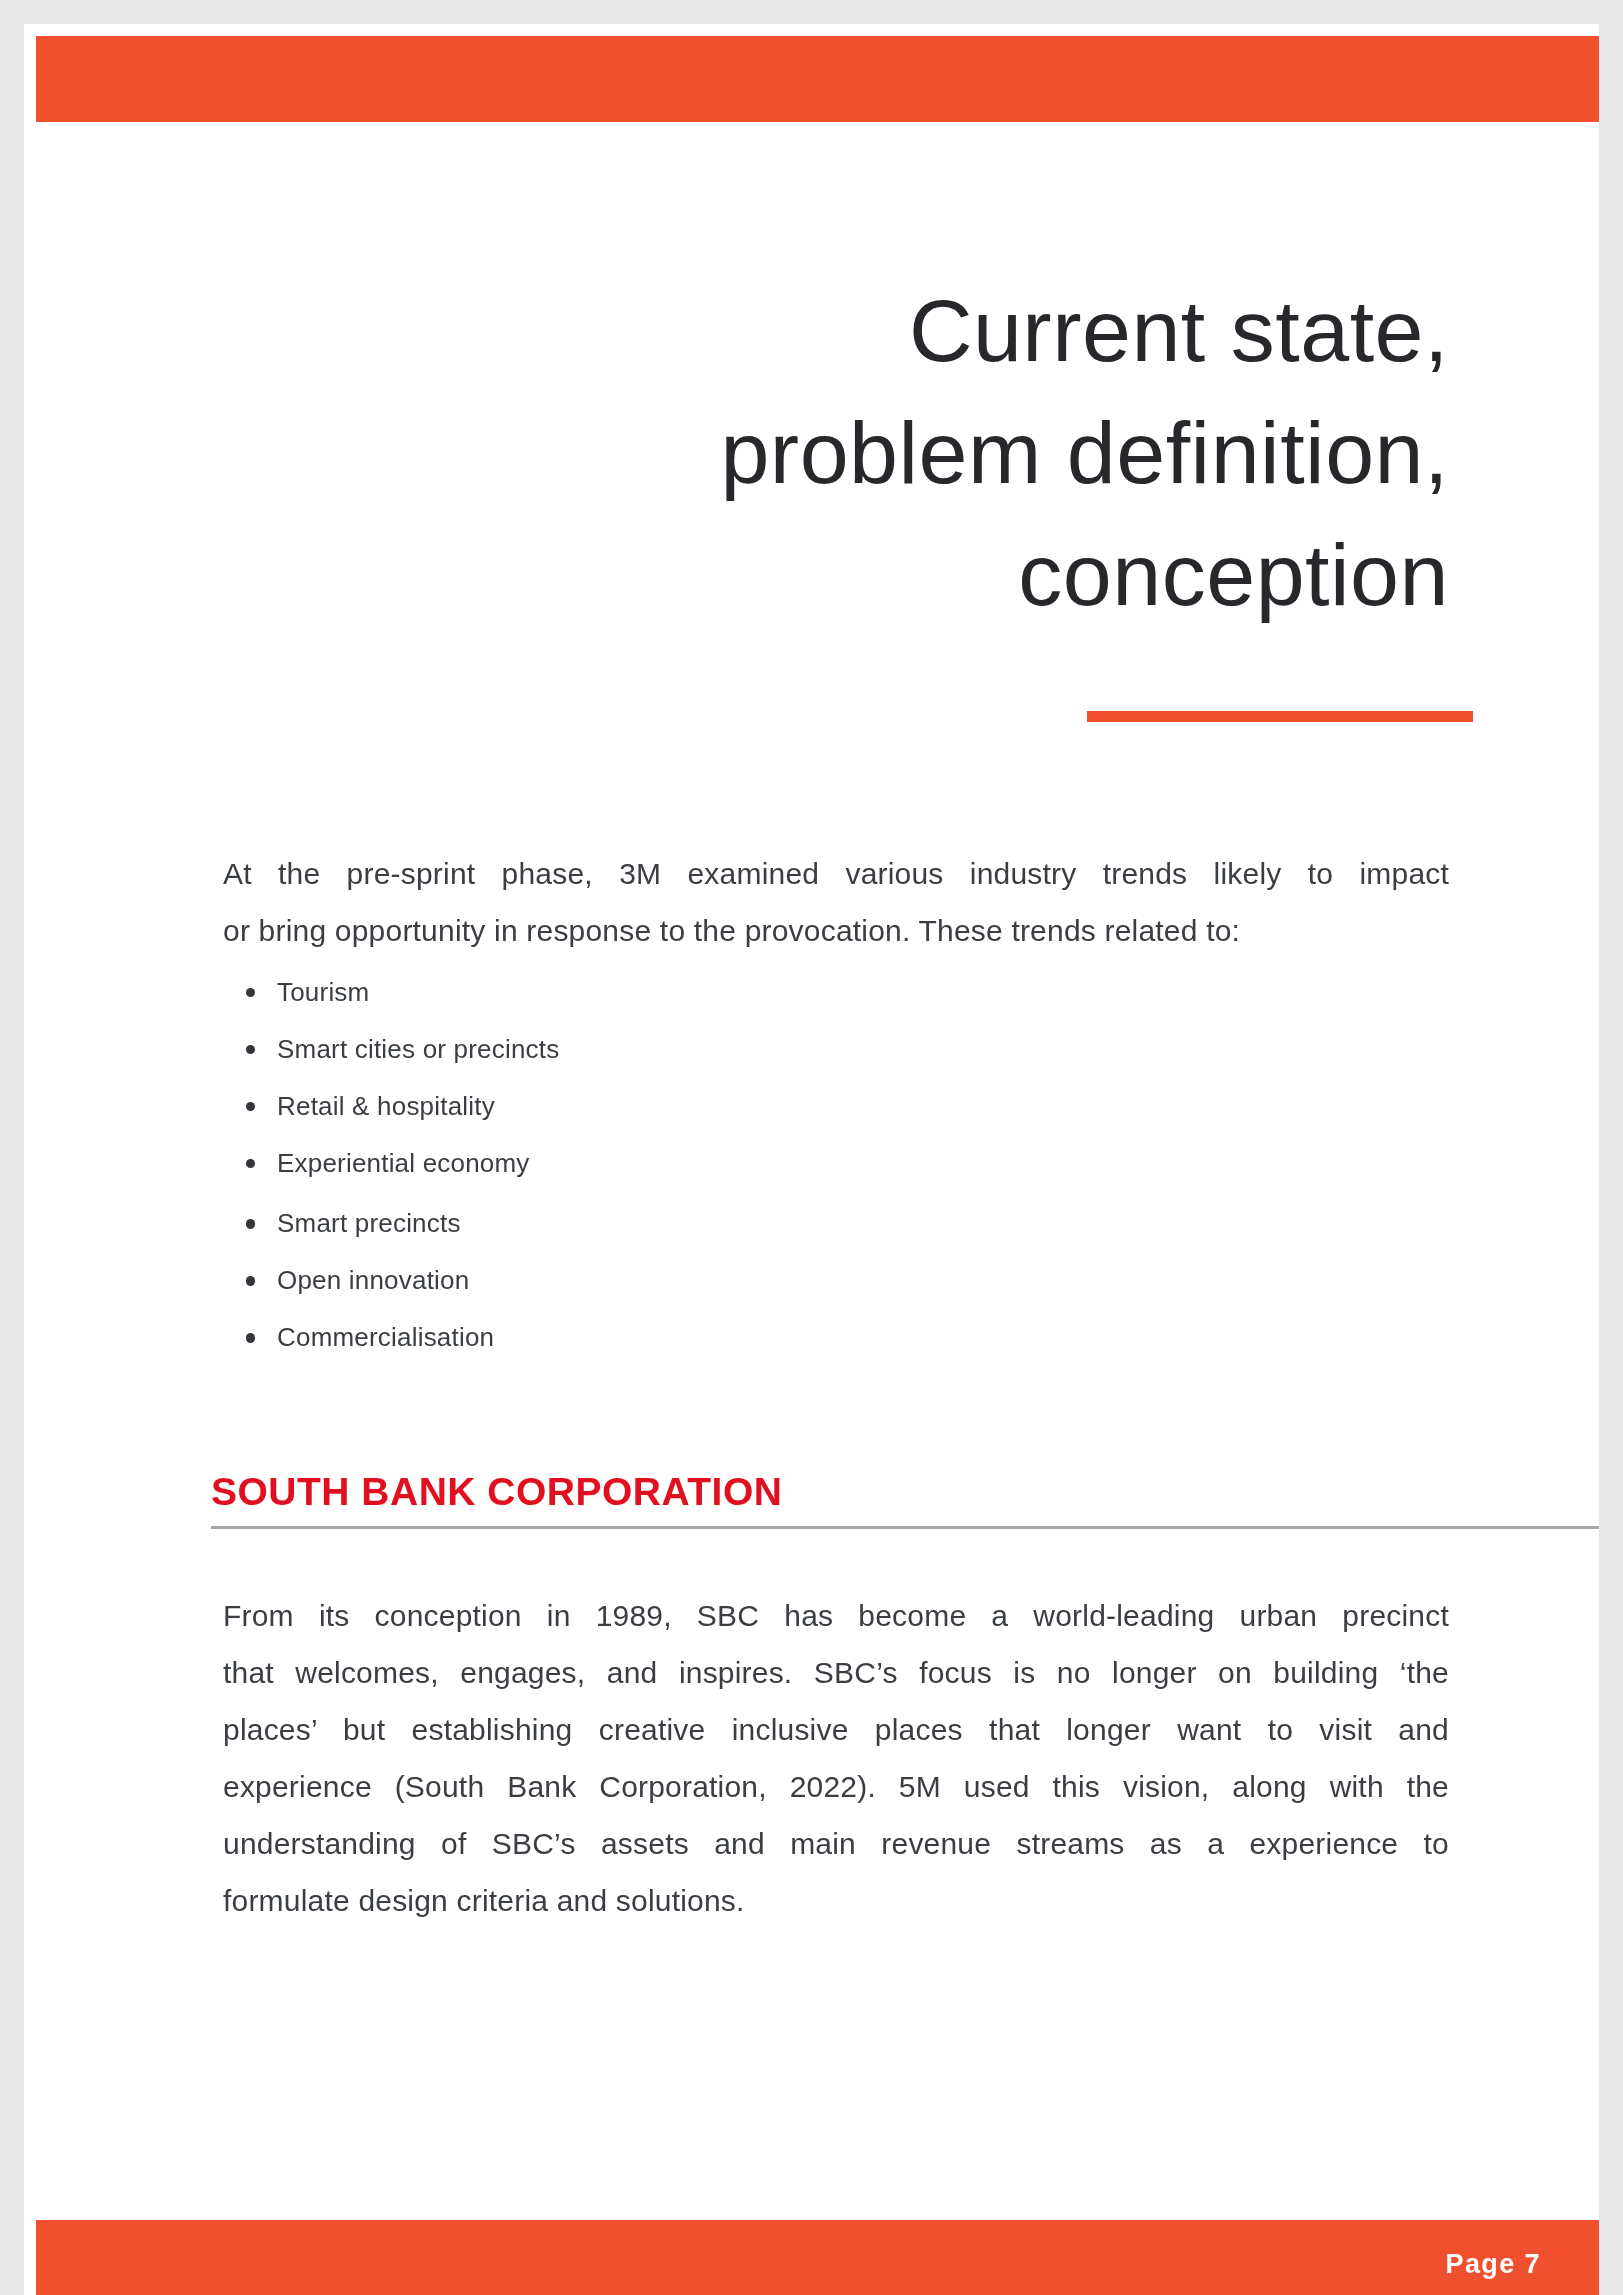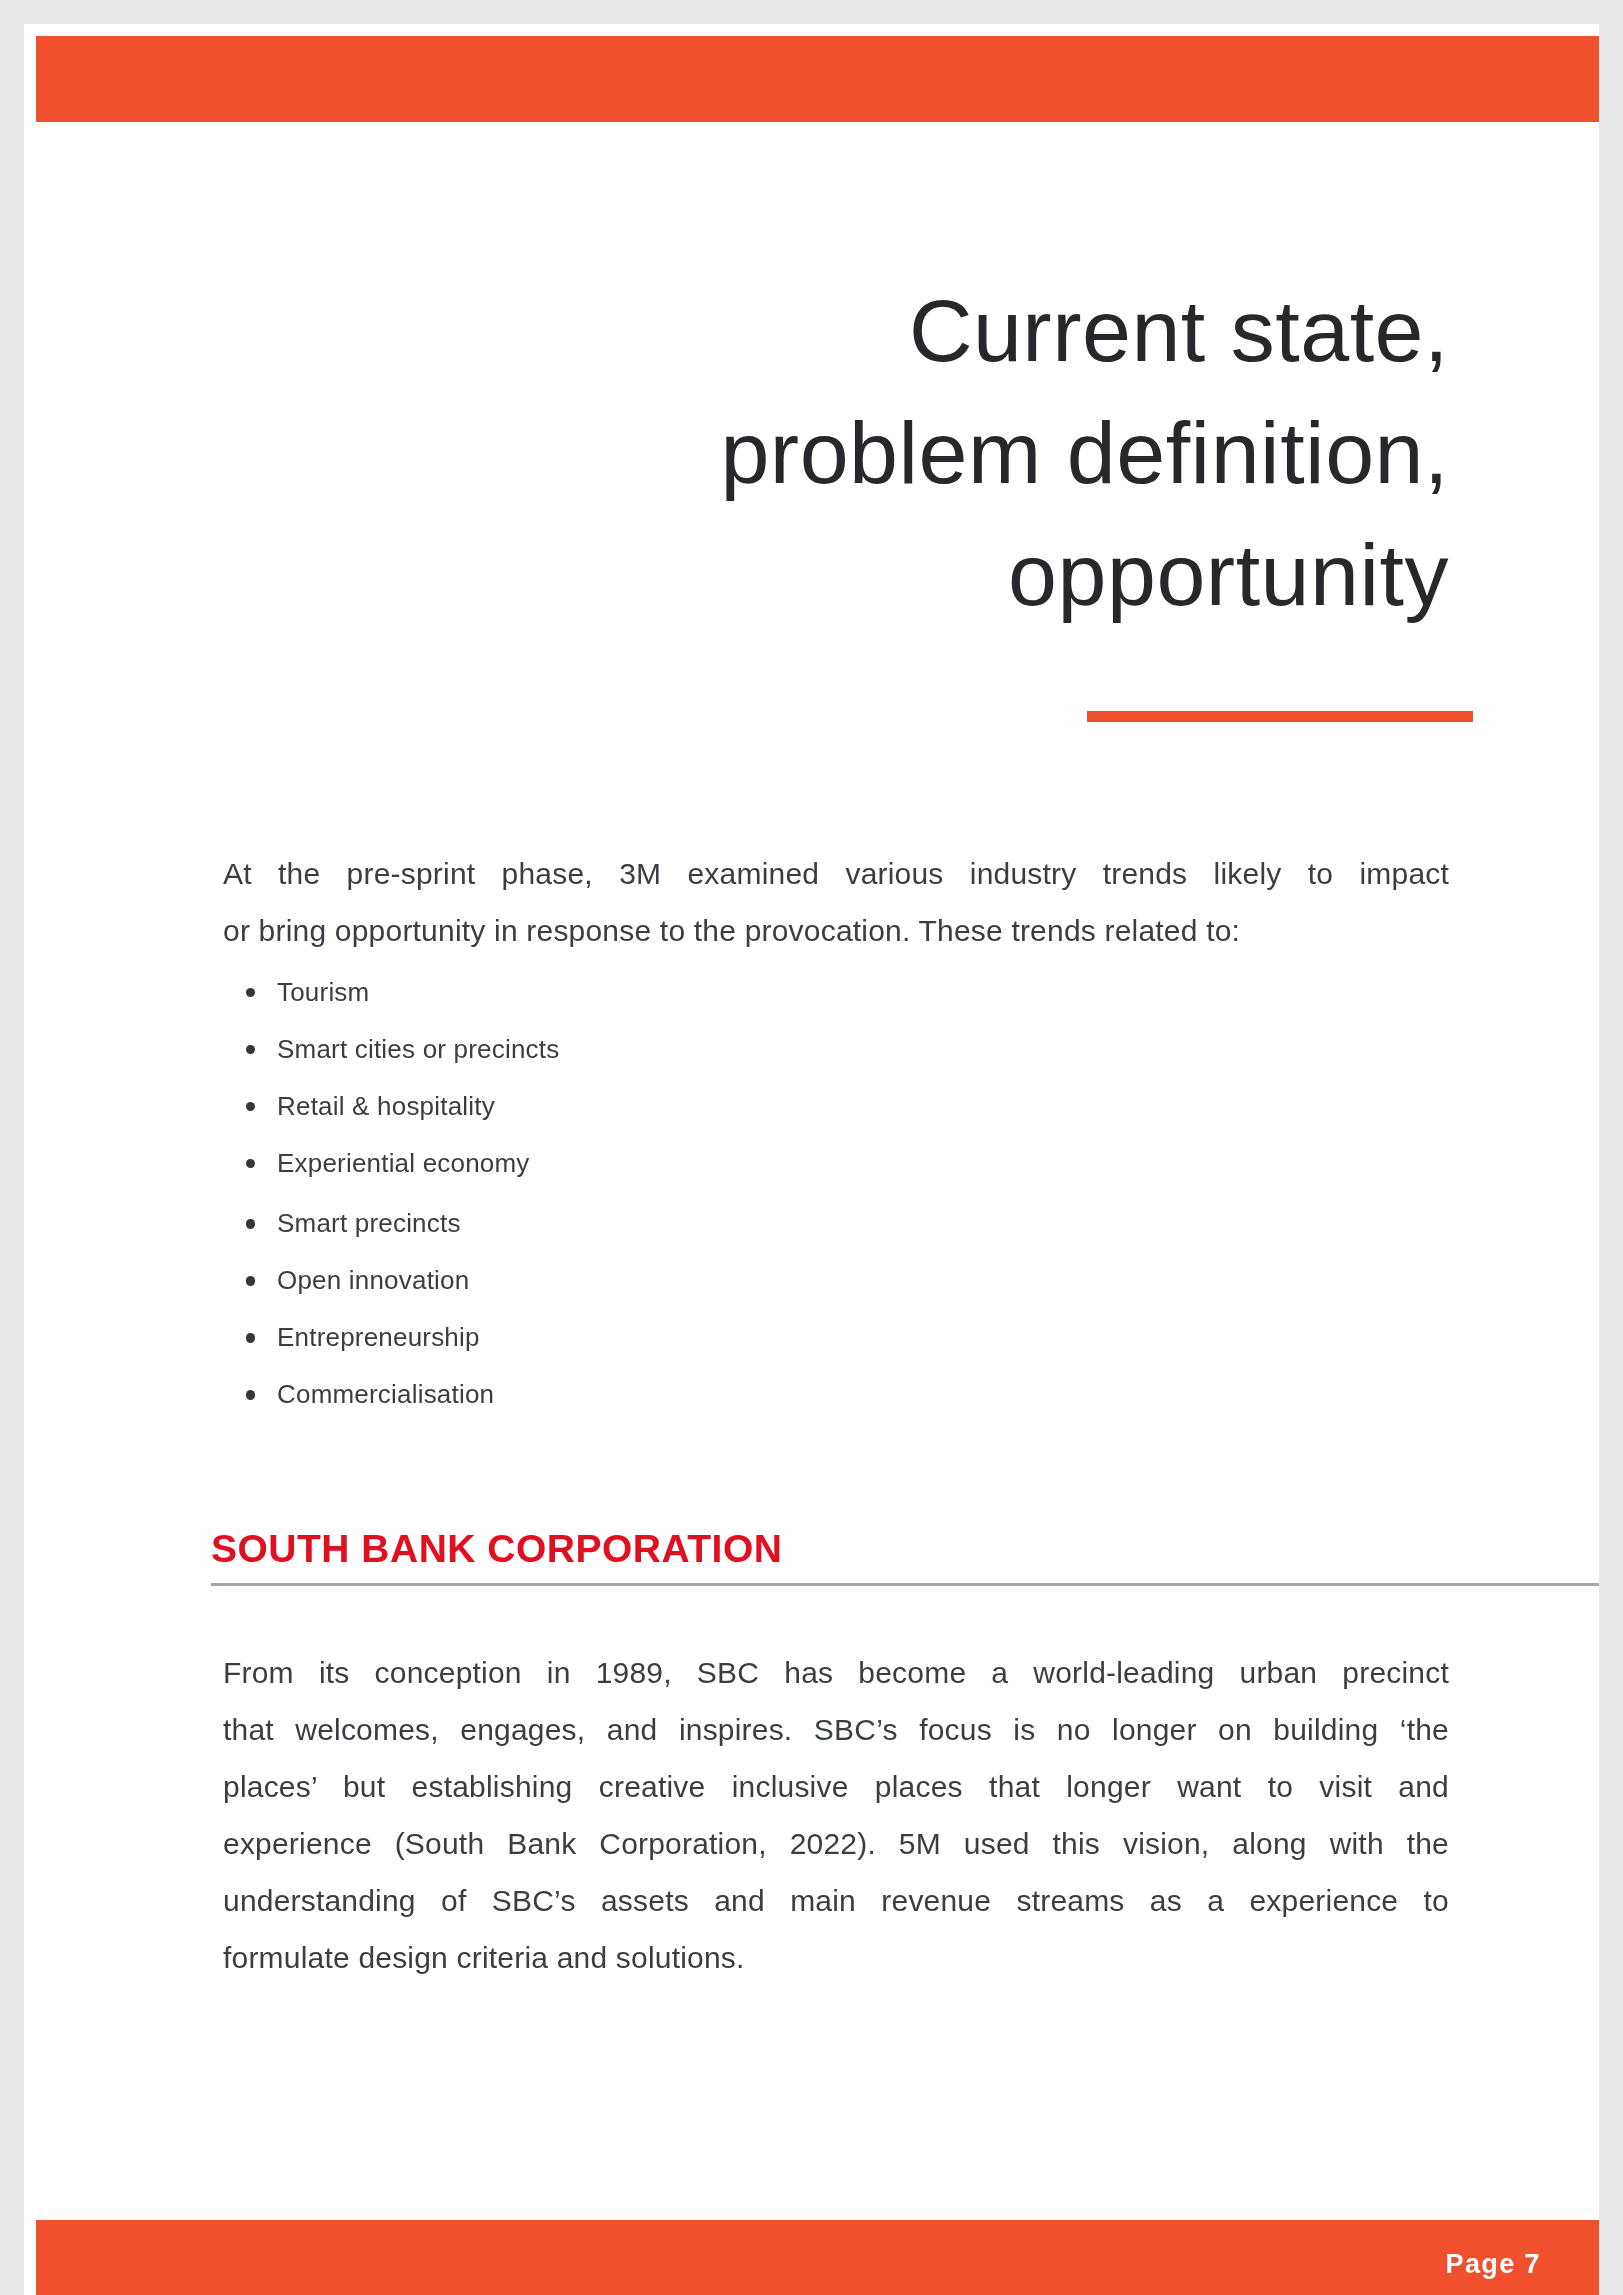--- a/index.html
+++ b/index.html
@@ -124,42 +124,41 @@
 
 <div class="page">
 
   <div class="top-bar"></div>
 
   <div class="content">
 
     <div class="doc-title">
         <div class="title-line">Current state,</div>
         <div class="title-line">problem definition,</div>
-        <div class="title-line last">opportunity</div>
+        <div class="title-line last">conception</div>
       </div>
 
     <div class="title-divider"></div>
 
     <div class="para para-intro">
         <div class="pline">At the pre-sprint phase, 3M examined various industry trends likely to impact</div>
         <div class="pline last">or bring opportunity in response to the provocation. These trends related to:</div>
       </div>
 
     <ul class="trends trends-1">
         <li>Tourism</li>
         <li>Smart cities or precincts</li>
         <li>Retail &amp; hospitality</li>
         <li>Experiential economy</li>
       </ul>
 
 
     <ul class="trends trends-2">
         <li>Smart precincts</li>
         <li>Open innovation</li>
-        <li>Entrepreneurship</li>
         <li>Commercialisation</li>
       </ul>
 
     <div class="section-heading">SOUTH BANK CORPORATION</div>
 
     <div class="section-underline"></div>
 
     <div class="para para-sbc">
         <div class="pline">From its conception in 1989, SBC has become a world-leading urban precinct</div>
         <div class="pline">that welcomes, engages, and inspires. SBC’s focus is no longer on building ‘the</div>

